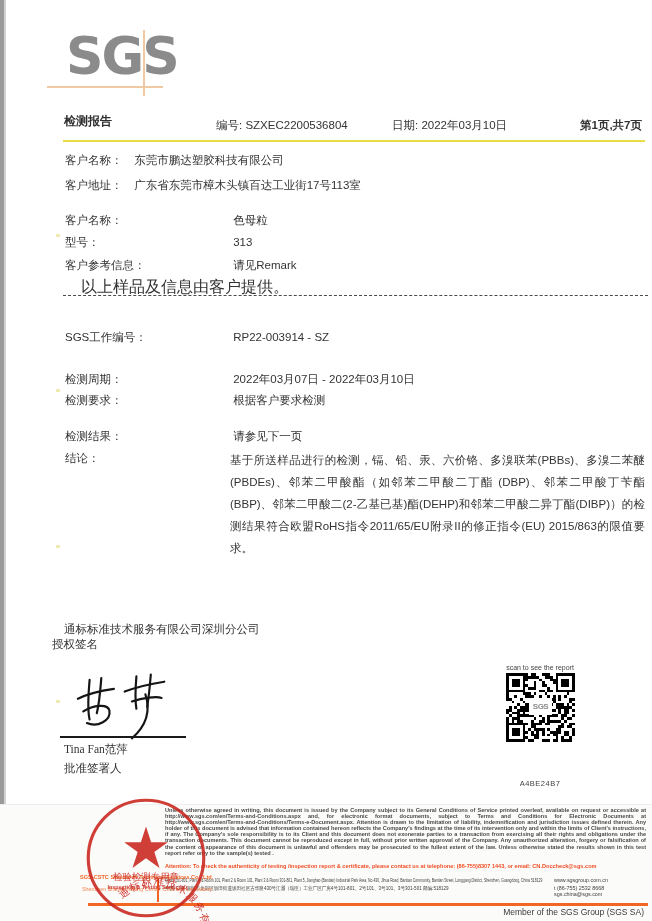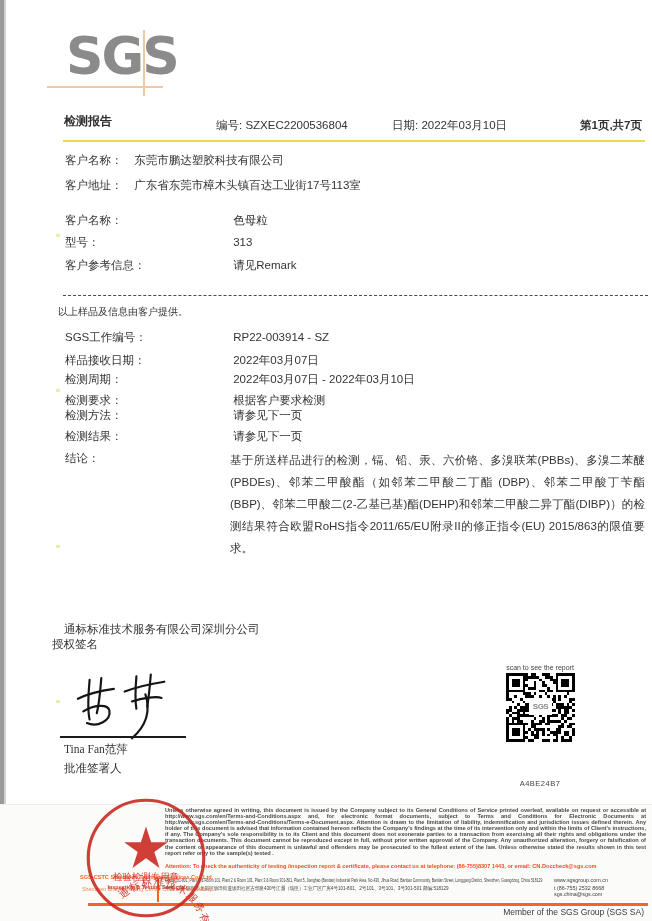--- a/index.html
+++ b/index.html
@@ -24,21 +24,21 @@
   .hdr-no { left:216px; }
   .hdr-date { left:392px; }
   .hdr-page { left:580px;font-weight:bold; }
   .yellow-line { position:absolute; left:63px; top:140px; width:582px; height:2px; background:#e9dc48; }
 
   
   .row { position:absolute; left:65px; font-size:11.5px; color:#333; white-space:nowrap; }
   .row .lbl { display:inline-block; }
   .row-narrow .lbl { width:66px; }
   .row-wide .lbl  { width:165px; }
-  .note { position:absolute; left:58px; font-size:10px; color:#333;margin-top:28px; }
+  .note { position:absolute; left:81px; font-size:16px; color:#333; }
   .dashed { position:absolute; left:63px; top:295px; width:585px; border-top:1.5px dashed #4a4a4a; }
 
   .concl-lbl { position:absolute; left:65px; top:451px; font-size:11.5px; color:#333; }
   .concl-val { position:absolute; left:230px; top:449px; width:415px; font-size:11.5px;
     line-height:22px; color:#333; text-align:justify; }
 
   
   .sig-company { position:absolute; left:64px; top:622px; font-size:11.5px; color:#333; }
   .sig-auth { position:absolute; left:52px; top:637px; font-size:11.5px; color:#333; }
   .sig-svg { position:absolute; left:66px; top:670px; }
@@ -130,35 +130,27 @@
     <span class="lbl">客户参考信息：</span>
     <span class="val">请见Remark</span>
   </div>
   <div class="note" style="top:277px">以上样品及信息由客户提供。</div>
   <div class="dashed"></div>
 
   <div class="row row-wide" style="top:330px">
     <span class="lbl">SGS工作编号：</span>
     <span class="val">RP22-003914 - SZ</span>
   </div>
-  <div class="row row-wide" style="top:353px">
-    <span class="lbl">样品接收日期：</span>
-    <span class="val">2022年03月07日</span>
-  </div>
   <div class="row row-wide" style="top:372px">
     <span class="lbl">检测周期：</span>
     <span class="val">2022年03月07日 - 2022年03月10日</span>
   </div>
   <div class="row row-wide" style="top:393px">
     <span class="lbl">检测要求：</span>
     <span class="val">根据客户要求检测</span>
-  </div>
-  <div class="row row-wide" style="top:408px">
-    <span class="lbl">检测方法：</span>
-    <span class="val">请参见下一页</span>
   </div>
   <div class="row row-wide" style="top:429px">
     <span class="lbl">检测结果：</span>
     <span class="val">请参见下一页</span>
   </div>
 
   <div class="concl-lbl">结论：</div>
   <div class="concl-val">基于所送样品进行的检测，镉、铅、汞、六价铬、多溴联苯(PBBs)、多溴二苯醚(PBDEs)、邻苯二甲酸酯（如邻苯二甲酸二丁酯 (DBP)、邻苯二甲酸丁苄酯(BBP)、邻苯二甲酸二(2-乙基已基)酯(DEHP)和邻苯二甲酸二异丁酯(DIBP)）的检测结果符合欧盟RoHS指令2011/65/EU附录II的修正指令(EU) 2015/863的限值要求。</div>
 
   <div class="sig-company">通标标准技术服务有限公司深圳分公司</div>

